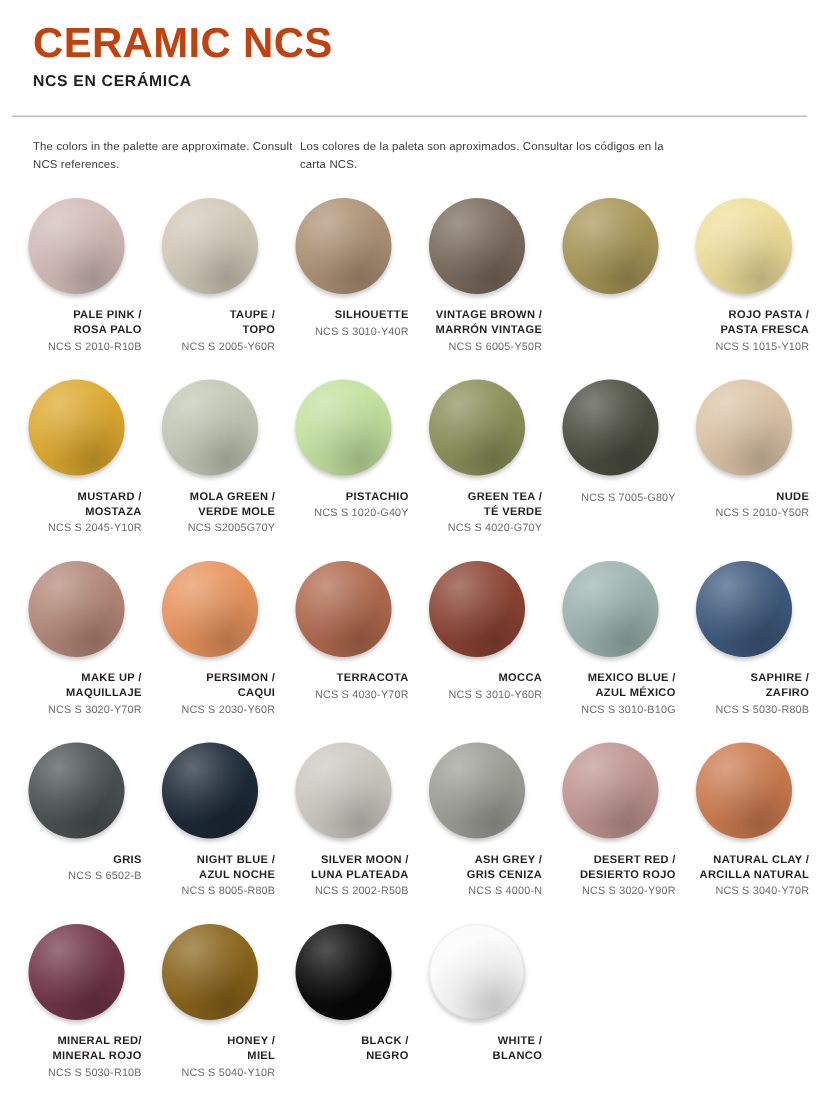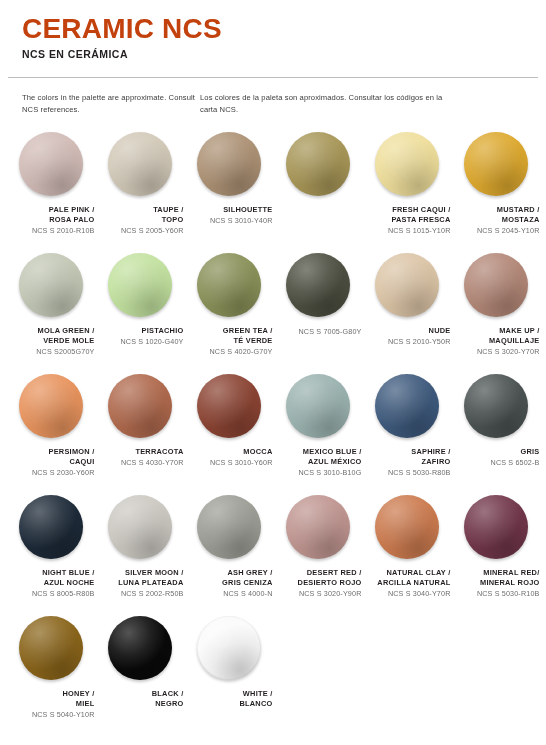--- a/index.html
+++ b/index.html
@@ -154,29 +154,39 @@
         <div class="swatch-wrap">
           <div class="swatch" style="background: rgb(173, 146, 117);"></div>
         </div>
         <div class="labels">
           <div class="name">SILHOUETTE</div>
           <div class="code">NCS S 3010-Y40R</div>
         </div>
       </div>
       <div class="cell">
         <div class="swatch-wrap">
+          <div class="swatch" style="background: rgb(122, 107, 93);"></div>
+        </div>
+        <div class="labels">
+          <div class="name">VINTAGE BROWN /
+MARRÓN VINTAGE</div>
+          <div class="code">NCS S 6005-Y50R</div>
+        </div>
+      </div>
+      <div class="cell">
+        <div class="swatch-wrap">
           <div class="swatch" style="background: rgb(168, 151, 88);"></div>
         </div>
       </div>
       <div class="cell">
         <div class="swatch-wrap">
           <div class="swatch" style="background: rgb(239, 223, 156);"></div>
         </div>
         <div class="labels">
-          <div class="name">FRESH CAQUI /
+          <div class="name">ROJO PASTA /
 PASTA FRESCA</div>
           <div class="code">NCS S 1015-Y10R</div>
         </div>
       </div>
       <div class="cell">
         <div class="swatch-wrap">
           <div class="swatch" style="background: rgb(221, 169, 47);"></div>
         </div>
         <div class="labels">
           <div class="name">MUSTARD /

